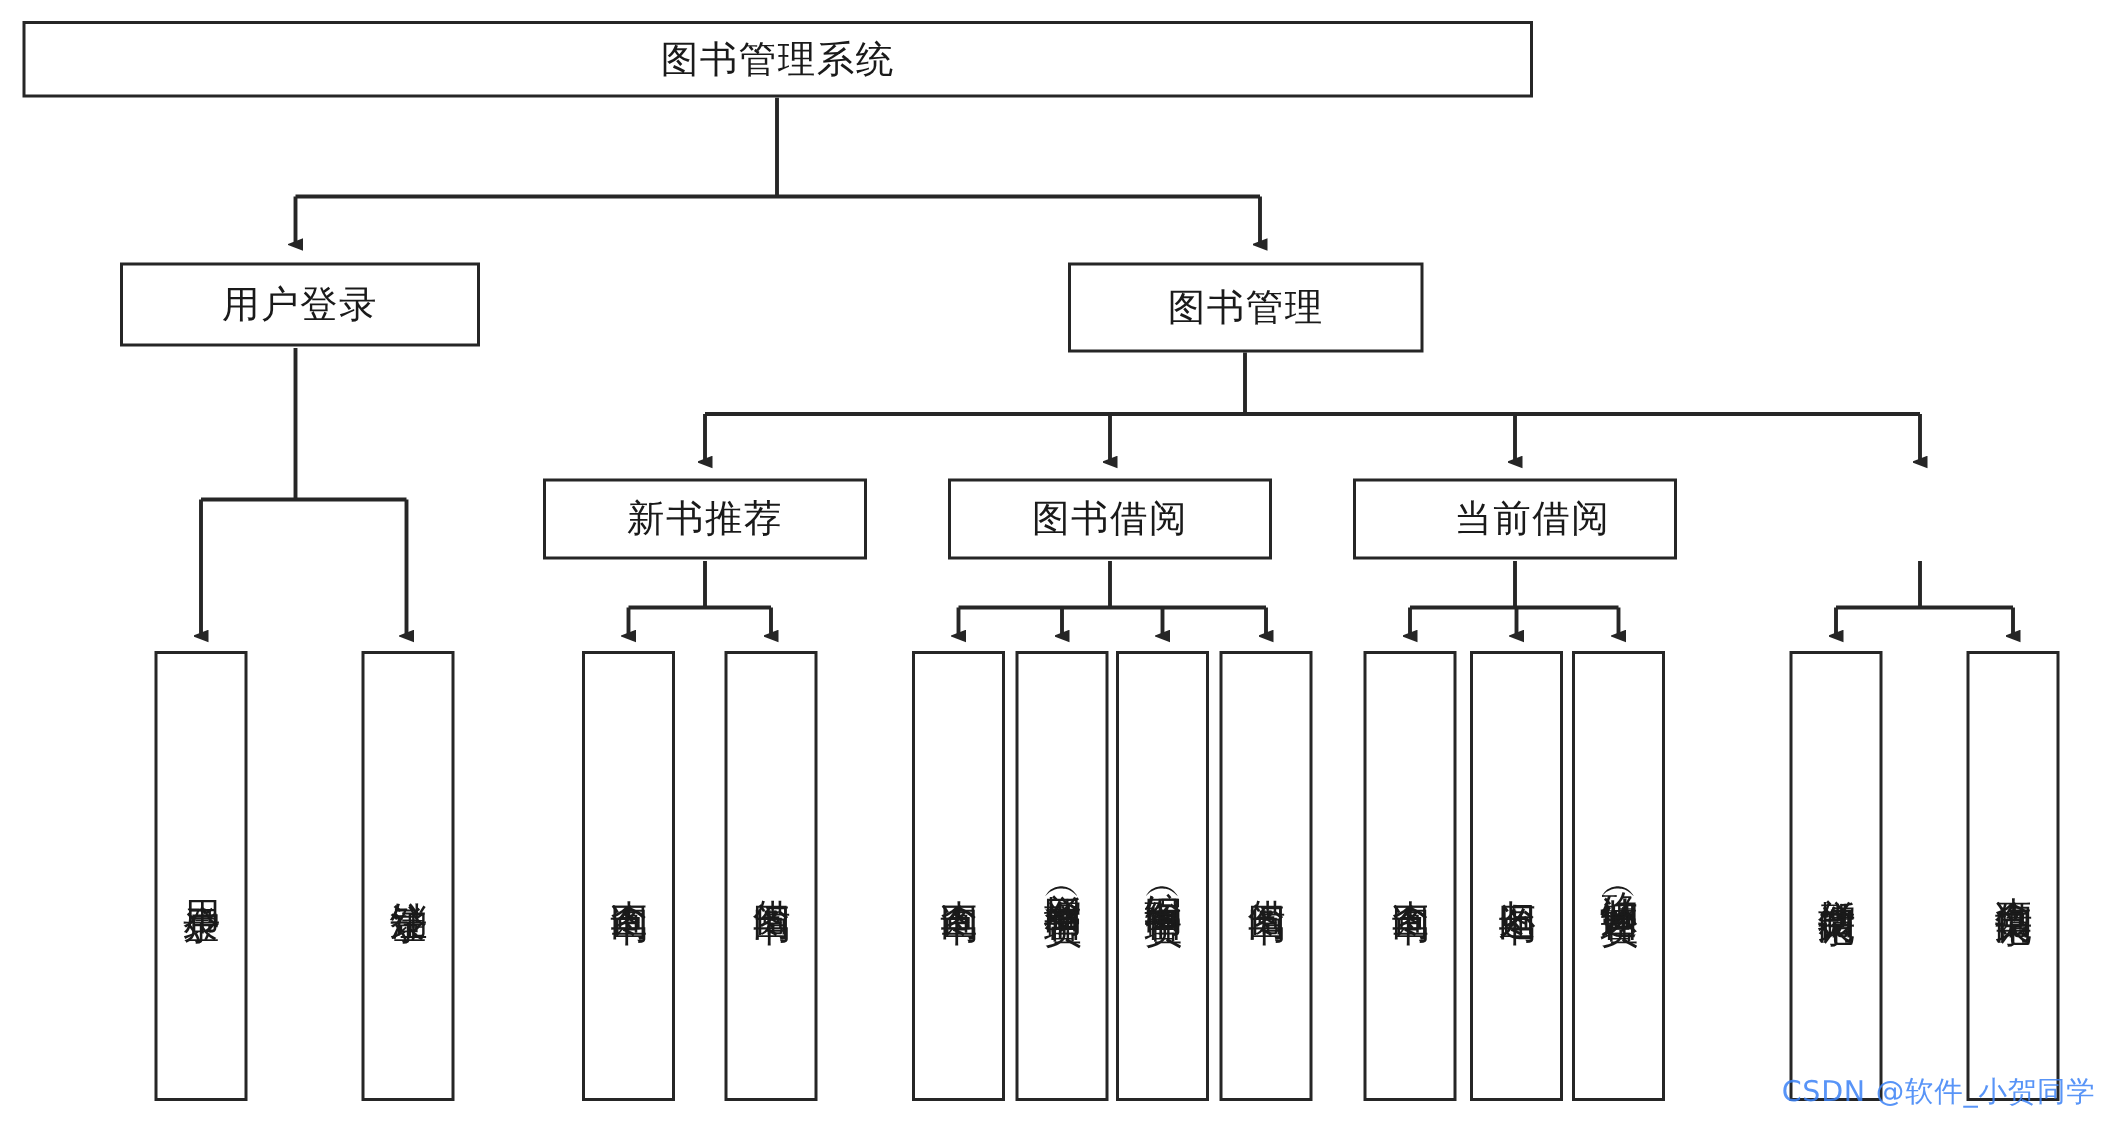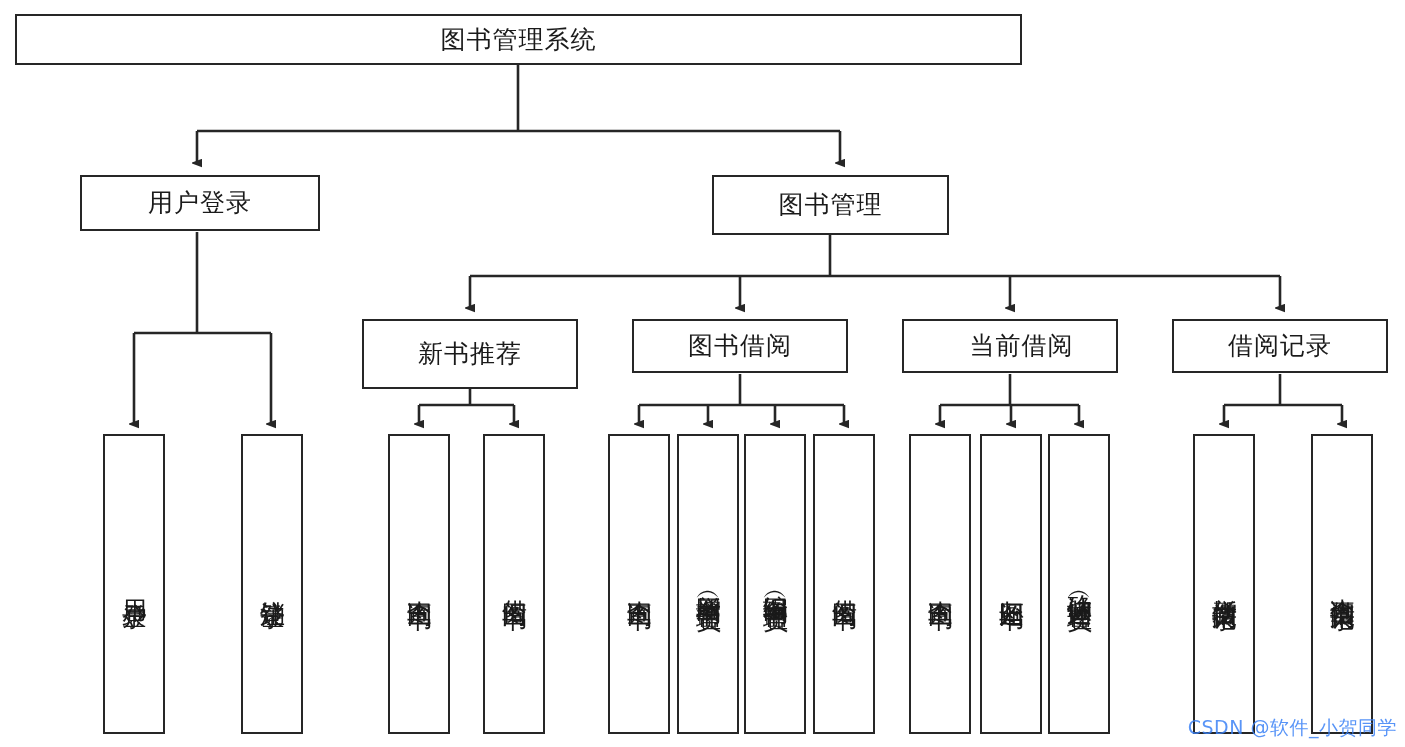--- a/index.html
+++ b/index.html
@@ -135,32 +135,29 @@
     <span>图书管理系统</span>
   </div>
 
   <div class="node node-h" style="left:80px;top:175px;width:240px;height:56px;">
     <span>用户登录</span>
   </div>
   <div class="node node-h" style="left:712px;top:175px;width:237px;height:60px;">
     <span>图书管理</span>
   </div>
 
-  <div class="node node-h" style="left:362px;top:319px;width:216px;height:70px;">
+  <div class="node node-h" style="left:362px;top:319px;width:216px;height:54px;">
     <span>新书推荐</span>
   </div>
   <div class="node node-h" style="left:632px;top:319px;width:216px;height:54px;">
     <span>图书借阅</span>
   </div>
   <div class="node node-h" style="left:902px;top:319px;width:216px;height:54px;padding-left:23px;">
     <span>当前借阅</span>
   </div>
-  <div class="node node-h" style="left:1172px;top:319px;width:216px;height:54px;">
-    <span>借阅记录</span>
-  </div>
 
   <div class="node node-leaf" style="left:103px;top:434px;width:62px;height:300px;">
     <span class="leaf-label">用户登录</span>
   </div>
   <div class="node node-leaf" style="left:241px;top:434px;width:62px;height:300px;">
     <span class="leaf-label">注销登录</span>
   </div>
 
   <div class="node node-leaf" style="left:388px;top:434px;width:62px;height:300px;">
     <span class="leaf-label">查询图书</span>

